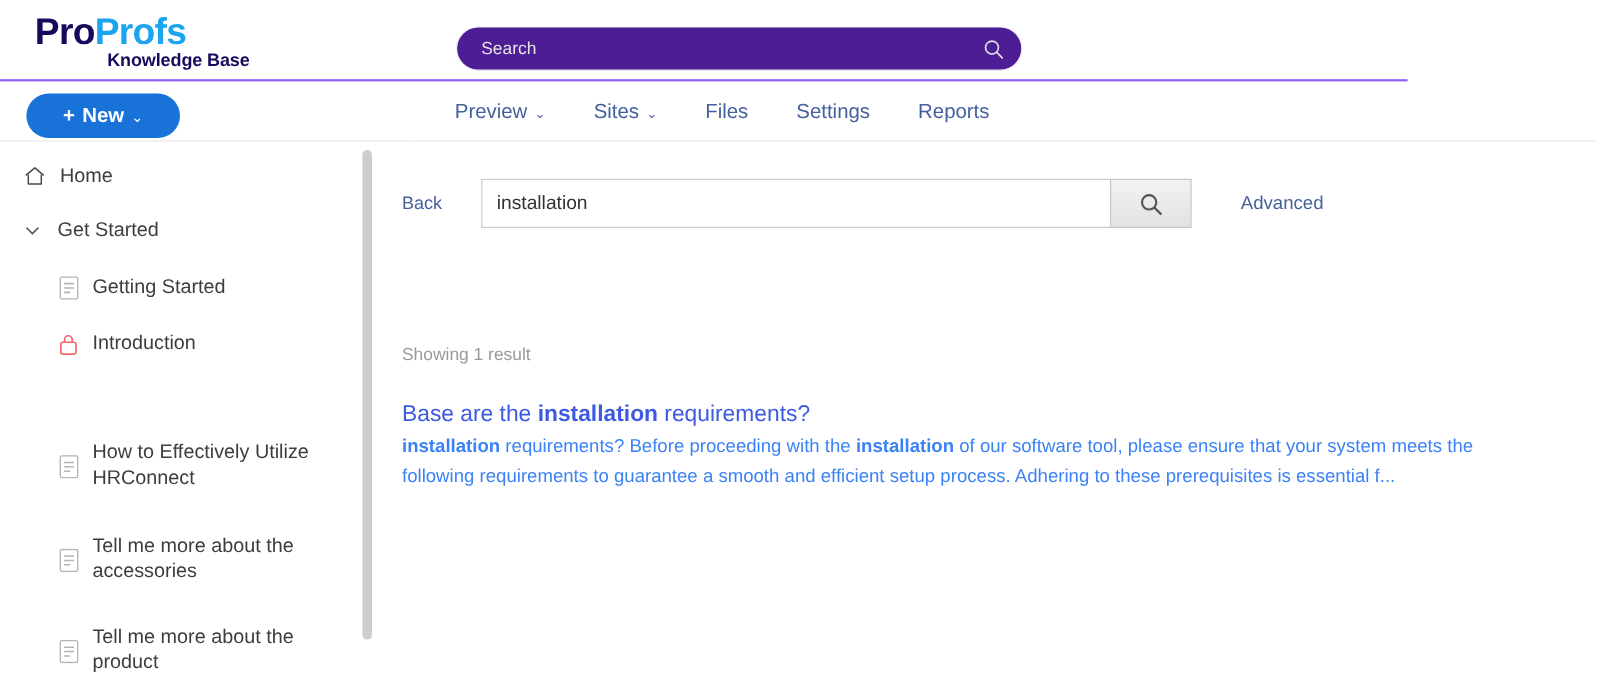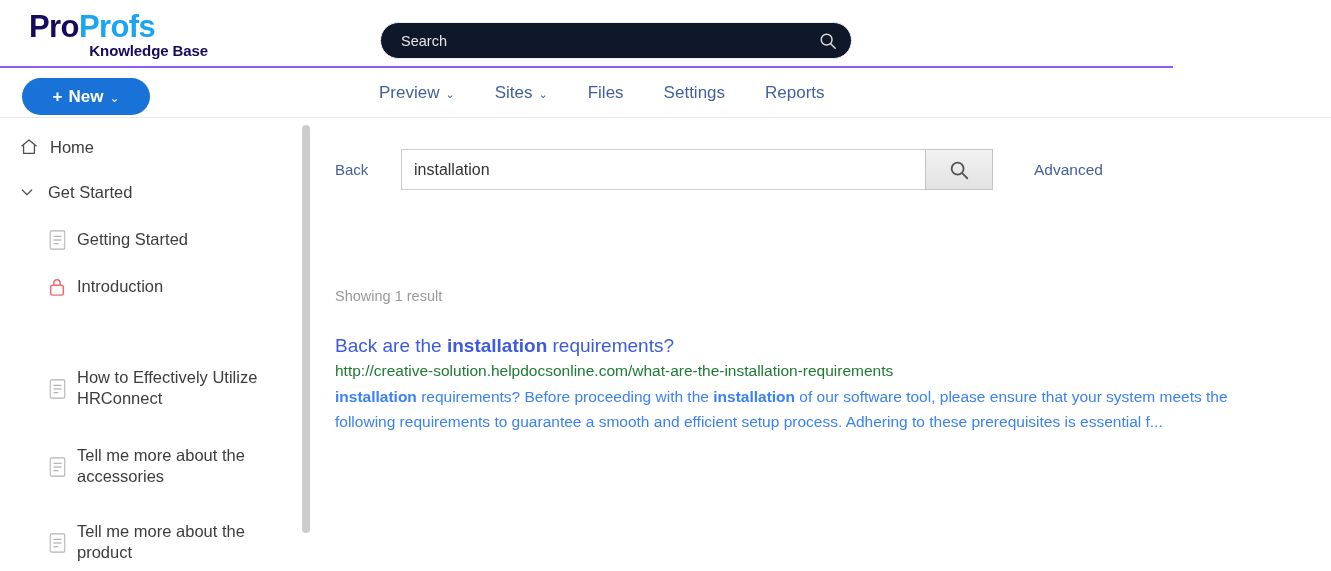--- a/index.html
+++ b/index.html
@@ -32,21 +32,21 @@
   .logo-sub {
     font-size: 15px; font-weight: bold; color: #150a5c;
     line-height: 17px; text-align: right; letter-spacing: -0.1px;
     margin-top: -1px; padding-right: 1px;
   }
 
   .global-search {
     position: absolute; left: 380px; top: 22px;
     width: 472px; height: 37px;
     border: 1px solid #efeef0; border-radius: 19px;
-    background: #0f172a;
+    background: #4c1d95;
   }
   .global-search input {
     position: absolute; left: 18px; top: 0;
     width: 400px; height: 35px;
     border: none; outline: none; background: transparent;
     font-family: "Liberation Sans", sans-serif;
     font-size: 14.5px; color: #888;
   }
   .global-search input::placeholder { color: #e8e4e6; }
   .gs-icon {
@@ -342,18 +342,17 @@
       </div>
     </div>
 
     <span class="adv-link">Advanced</span>
   </div>
 
   <div class="results">
     <p class="showing">Showing 1 result</p>
 
     <div>
-      <p class="res-title"><span>Back are the </span><b>installation</b><span> requirements?</span></p>
-      <p class="res-url">http://creative-solution.helpdocsonline.com/what-are-the-installation-requirements</p>
+      <p class="res-title"><span>Base are the </span><b>installation</b><span> requirements?</span></p>
       <p class="res-snippet"><b>installation</b><span> requirements? Before proceeding with the </span><b>installation</b><span> of our software tool, please ensure that your system meets the following requirements to guarantee a smooth and efficient setup process. Adhering to these prerequisites is essential f...</span></p>
     </div>
   </div>
 </div>
 
 </body></html>

